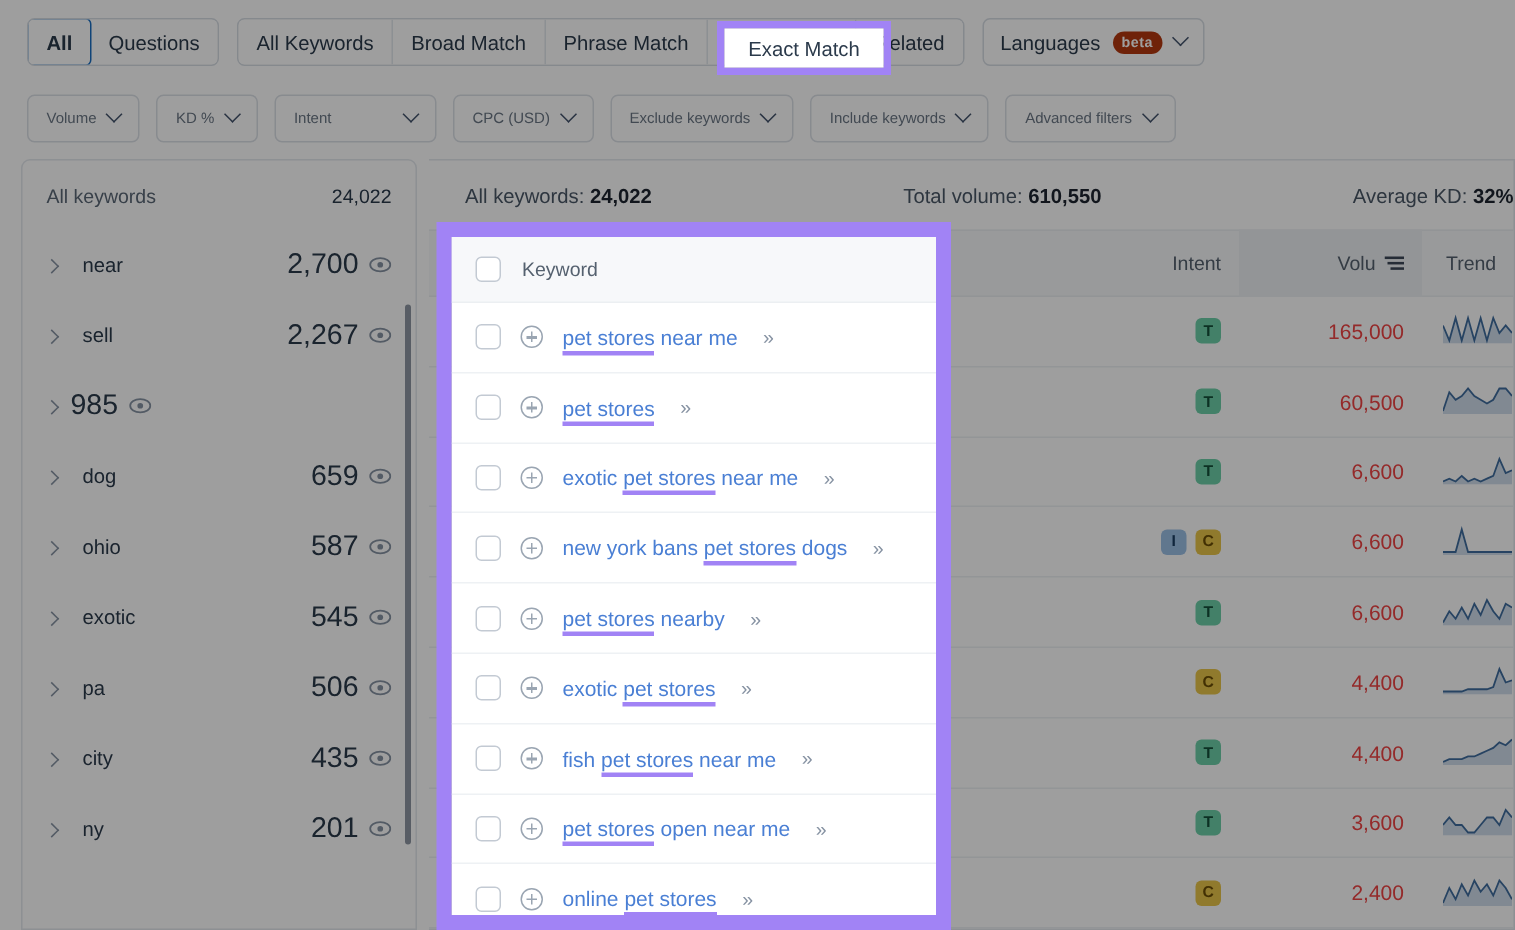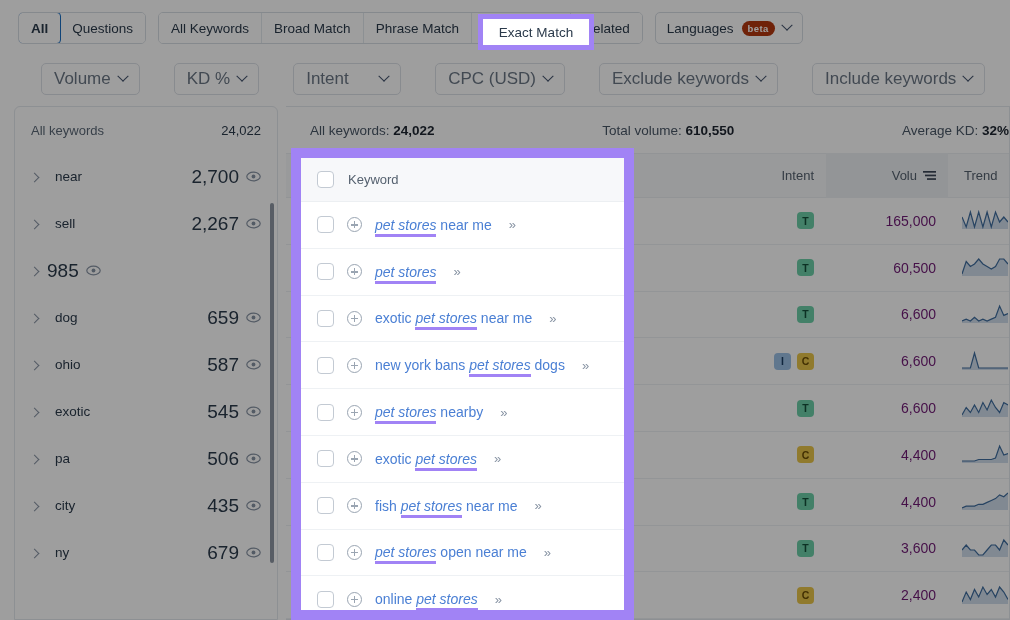--- a/index.html
+++ b/index.html
@@ -52,21 +52,21 @@
     transform: rotate(45deg) translate(-2px,-2px); }
 
   
   .filterbar {
     position:absolute; left:0; top:56px; width:1010px; height:46px;
     display:flex; align-items:center; padding-left:18px; gap:11px; background:#fff;
   }
   .fbtn {
     display:flex; align-items:center; height:32px; padding:0 12px;
     border:1px solid #dce1e7; border-radius:5px; background:#fff;
-    font-size:17px; color:#6b7785; white-space:nowrap; cursor:pointer; gap:8px;margin-left:23px;
+    font-size:10px; color:#6b7785; white-space:nowrap; cursor:pointer; gap:8px;
   }
   .fbtn.wide { min-width:108px; justify-content:space-between; }
 
   
   .sidebar {
     position:absolute; left:14px; top:106px; width:264px; height:514px;
     background:#fff; border:1px solid #e4e8ed; border-radius:6px 6px 0 0;
     overflow:hidden;
   }
   .segwrap { height:44px; display:flex; align-items:center; padding:0 14px; border-bottom:1px solid #eef1f4; }
@@ -98,31 +98,31 @@
   .thead { display:flex; height:45px; background:#f7f8fa; border-top:1px solid #eceff2;
     border-bottom:1px solid #eceff2; align-items:center; font-size:13px; color:#55616f; }
   .th-kw { width:410px; padding-left:16px; display:flex; align-items:center; gap:14px; }
   .th-int { width:130px; text-align:right; padding-right:12px; }
   .th-vol { width:122px; text-align:left; padding-right:12px; background:#eef1f4; height:45px;
             display:flex; align-items:center; justify-content:flex-end; gap:6px; }
   .th-trend { flex:1; padding-left:16px; }
   .row { display:flex; height:46.8px; align-items:center; border-bottom:1px solid #eef1f4; font-size:14px; }
   .c-kw { width:410px; padding-left:16px; display:flex; align-items:center; gap:13px; }
   .c-int { width:130px; display:flex; justify-content:flex-end; padding-right:12px; gap:6px; }
-  .c-vol { width:122px; text-align:right; padding-right:12px; color:#701a75; }
+  .c-vol { width:122px; text-align:right; padding-right:12px; color:#ef4444; }
   .c-trend { flex:1; padding-left:14px; }
 
   .cbox { width:17px; height:17px; border:1.4px solid #c3cad3; border-radius:4px; background:#fff; flex:none; }
   .plus { width:15px; height:15px; border:1.4px solid #9aa5b2; border-radius:50%;
           position:relative; flex:none; }
   .plus::before, .plus::after { content:""; position:absolute; background:#9aa5b2; }
   .plus::before { left:3px; right:3px; top:6px; height:1.4px; }
   .plus::after  { top:3px; bottom:3px; left:6px; width:1.4px; }
   .kwlink { color:#4a7fd4; cursor:pointer; white-space:nowrap; font-size:14px; }
-  .hl { border-bottom:3.5px solid #a183f5; padding-bottom:1px;font-style:italic; }
+  .hl { border-bottom:3.5px solid #a183f5; padding-bottom:1px; }
   .dblarrow { color:#8793a3; font-size:13px; letter-spacing:-1px; margin-left:4px; }
 
   .badge { width:17px; height:17px; border-radius:4px; font-size:10.5px; font-weight:bold;
            display:flex; align-items:center; justify-content:center; }
   .b-T { background:#6dcfa8; color:#14503a; }
   .b-I { background:#9cc0e6; color:#1b3e63; }
   .b-C { background:#e9c54a; color:#6b4e05; }
 
   
   .spotlight {
@@ -299,21 +299,21 @@
           <span class="eye">
             <svg width="15" height="11" viewBox="0 0 15 11">
               <ellipse cx="7.5" cy="5.5" rx="6.7" ry="4.4" fill="none" stroke="#8793a3" stroke-width="1.2"></ellipse>
               <circle cx="7.5" cy="5.5" r="1.9" fill="#8793a3"></circle>
             </svg>
           </span>
         </div>
         <div class="kw-row">
           <span class="arrow"></span>
           <span class="lbl">ny</span>
-          <span class="cnt">679</span>
+          <span class="cnt">201</span>
           <span class="eye">
             <svg width="15" height="11" viewBox="0 0 15 11">
               <ellipse cx="7.5" cy="5.5" rx="6.7" ry="4.4" fill="none" stroke="#8793a3" stroke-width="1.2"></ellipse>
               <circle cx="7.5" cy="5.5" r="1.9" fill="#8793a3"></circle>
             </svg>
           </span>
         </div>
       </div>
     <div class="sb-scroll"></div>
   </div>

